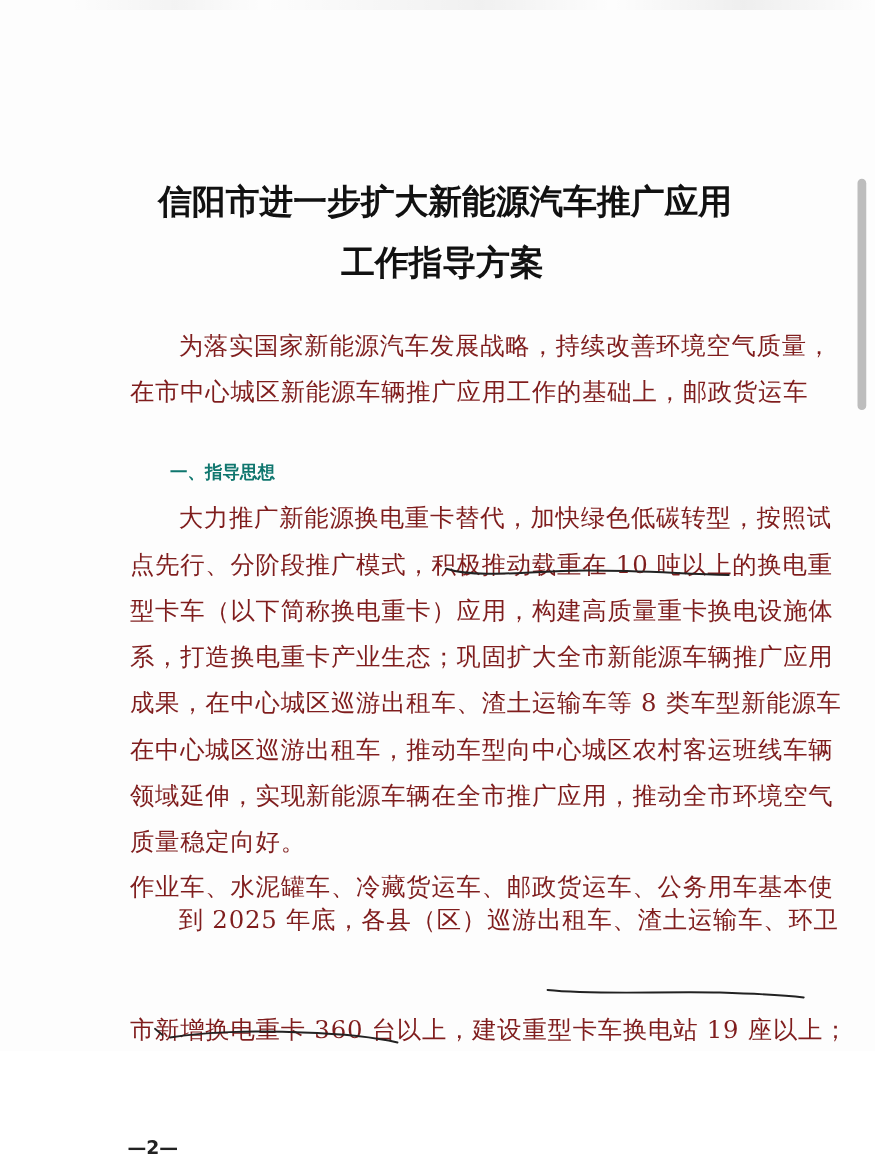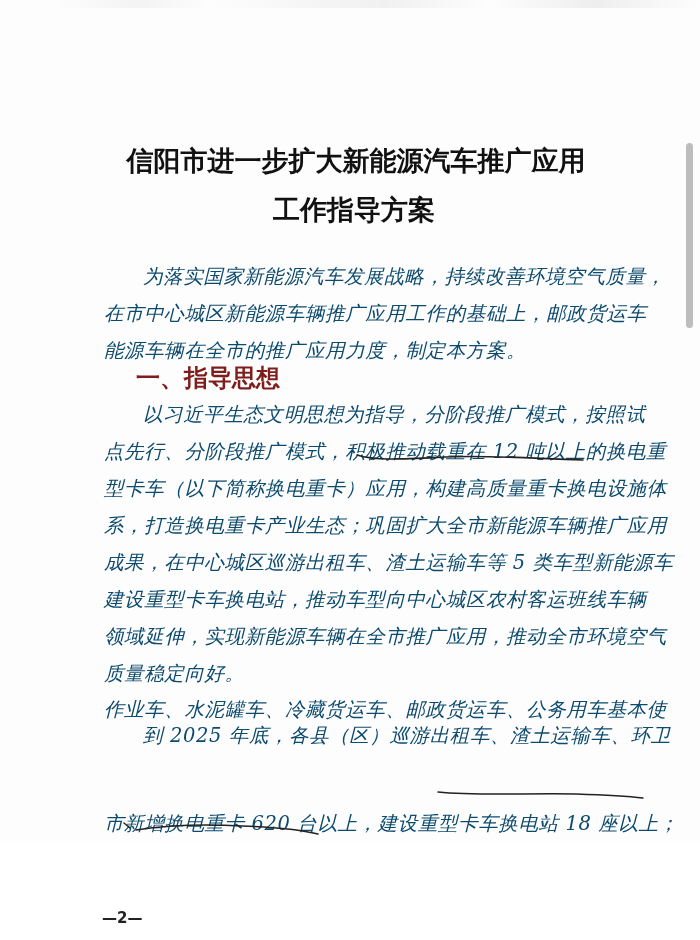--- a/index.html
+++ b/index.html
@@ -35,33 +35,32 @@
     .title.l1 { top: 143px; left: 6px; }
     .title.l2 { top: 192px; left: 4px; }
 
     .line {
       position: absolute;
       left: 104px;
       width: 540px;
       font-size: 19.5px;
       line-height: 24px;
       white-space: nowrap;
-      color: #0c4a6e;
+      color: #7f1d1d;
       letter-spacing: 0.6px;
-      font-style: italic;
     }
     .line.indent { left: 143px; }
     .heading {
       position: absolute;
       left: 136px;
       font-family: "DejaVu Sans", "Liberation Sans", sans-serif;
       font-weight: bold;
-      font-size: 24px;
+      font-size: 14px;
       line-height: 24px;
-      color: #7f1d1d;
+      color: #0f766e;
     }
     .page-number {
       position: absolute;
       left: 102px;
       top: 909px;
       font-family: "DejaVu Sans", "Liberation Sans", sans-serif;
       font-weight: bold;
       font-size: 15px;
       color: #222;
     }
@@ -89,35 +88,34 @@
 <body>
 
 <div class="page">
   <div class="top-artifacts"></div>
 
   <div class="title l1">信阳市进一步扩大新能源汽车推广应用</div>
   <div class="title l2">工作指导方案</div>
 
   <div class="line indent" style="top:265px">为落实国家新能源汽车发展战略，持续改善环境空气质量，</div>
   <div class="line" style="top:302px">在市中心城区新能源车辆推广应用工作的基础上，邮政货运车</div>
-  <div class="line" style="top:339px">能源车辆在全市的推广应用力度，制定本方案。</div>
 
   <div class="heading" style="top:366px">一、指导思想</div>
-  <div class="line indent" style="top:403px">以习近平生态文明思想为指导，分阶段推广模式，按照试</div>
-  <div class="line" style="top:440px">点先行、分阶段推广模式，积极推动载重在 12 吨以上的换电重</div>
+  <div class="line indent" style="top:403px">大力推广新能源换电重卡替代，加快绿色低碳转型，按照试</div>
+  <div class="line" style="top:440px">点先行、分阶段推广模式，积极推动载重在 10 吨以上的换电重</div>
   <div class="line" style="top:514px">系，打造换电重卡产业生态；巩固扩大全市新能源车辆推广应用</div>
   <div class="line" style="top:477px">型卡车（以下简称换电重卡）应用，构建高质量重卡换电设施体</div>
-  <div class="line" style="top:551px">成果，在中心城区巡游出租车、渣土运输车等 5 类车型新能源车</div>
-  <div class="line" style="top:588px">建设重型卡车换电站，推动车型向中心城区农村客运班线车辆</div>
+  <div class="line" style="top:551px">成果，在中心城区巡游出租车、渣土运输车等 8 类车型新能源车</div>
+  <div class="line" style="top:588px">在中心城区巡游出租车，推动车型向中心城区农村客运班线车辆</div>
   <div class="line" style="top:662px">质量稳定向好。</div>
   <div class="line" style="top:625px">领域延伸，实现新能源车辆在全市推广应用，推动全市环境空气</div>
 
   <div class="line indent" style="top:724px">到 2025 年底，各县（区）巡游出租车、渣土运输车、环卫</div>
   <div class="line" style="top:698px">作业车、水泥罐车、冷藏货运车、邮政货运车、公务用车基本使</div>
-  <div class="line" style="top:812px">市新增换电重卡 620 台以上，建设重型卡车换电站 18 座以上；</div>
+  <div class="line" style="top:812px">市新增换电重卡 360 台以上，建设重型卡车换电站 19 座以上；</div>
 
   <svg class="pen-mark" style="left:355px; top:447px" width="230" height="20">
     <path d="M2,8 C20,14 50,12 90,10 C130,8 170,11 228,13" stroke="#222" stroke-width="1.6" fill="none" stroke-linecap="round"></path>
   </svg>
   <svg class="pen-mark" style="left:436px; top:786px" width="210" height="16">
     <path d="M2,6 C40,10 90,7 140,8 C170,9 190,10 207,12" stroke="#222" stroke-width="1.5" fill="none" stroke-linecap="round"></path>
   </svg>
   <svg class="pen-mark" style="left:122px; top:820px" width="200" height="18">
     <path d="M2,3 L8,8 M14,10 C40,6 80,4 120,6 C150,7 175,9 196,14" stroke="#222" stroke-width="1.5" fill="none" stroke-linecap="round"></path>
   </svg>

